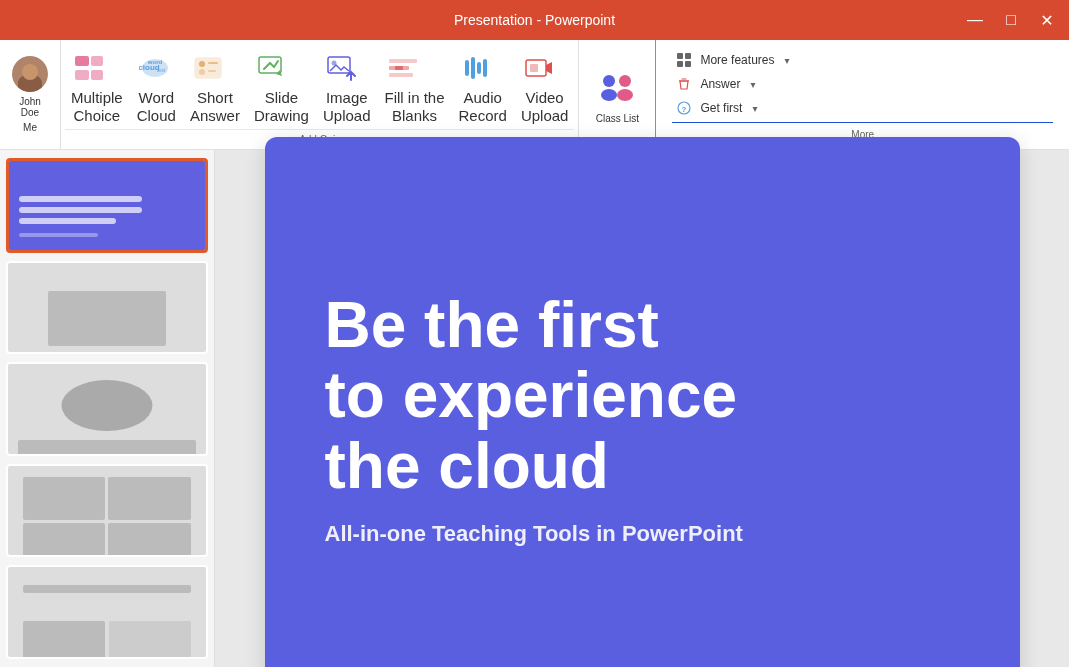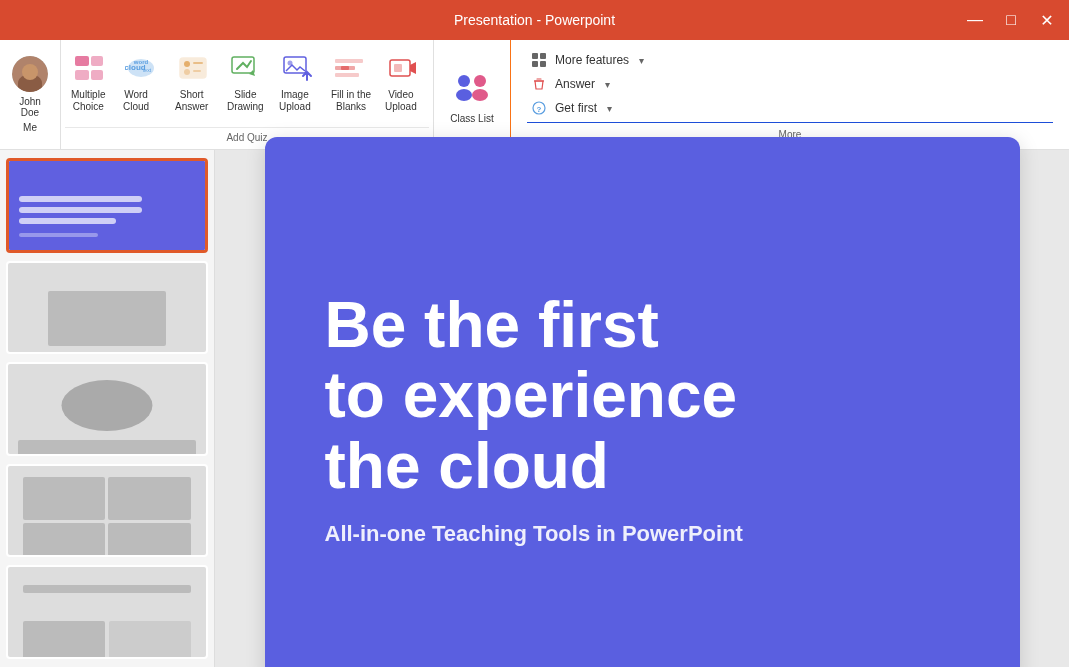--- a/index.html
+++ b/index.html
@@ -134,21 +134,21 @@
       gap: 3px;
     }
     .ribbon-item-icon {
       width: 36px;
       height: 36px;
       display: flex;
       align-items: center;
       justify-content: center;
     }
     .ribbon-item-label {
-      font-size: 10px;
+      font-size: 15px;
       color: #333;
       text-align: center;
       line-height: 1.2;
     }
 
     
     .ribbon-class-section {
       display: flex;
       flex-direction: column;
       align-items: center;
@@ -405,20 +405,31 @@
           <svg width="32" height="32" viewBox="0 0 32 32">
             <rect x="2" y="7" width="28" height="4" rx="1" fill="#e05050" opacity="0.3"></rect>
             <rect x="2" y="14" width="20" height="4" rx="1" fill="#e05050" opacity="0.5"></rect>
             <rect x="2" y="21" width="24" height="4" rx="1" fill="#e05050" opacity="0.3"></rect>
             <rect x="8" y="14" width="8" height="4" rx="1" fill="#e05050" opacity="0.7"></rect>
           </svg>
         </div>
         <div class="ribbon-item-label">Fill in the<br>Blanks</div>
       </div>
 
+      <div class="ribbon-item">
+        <div class="ribbon-item-icon">
+          <svg width="32" height="32" viewBox="0 0 32 32">
+            <rect x="4" y="8" width="4" height="16" rx="2" fill="#50a0e0"></rect>
+            <rect x="10" y="5" width="4" height="22" rx="2" fill="#50a0e0"></rect>
+            <rect x="16" y="10" width="4" height="12" rx="2" fill="#50a0e0"></rect>
+            <rect x="22" y="7" width="4" height="18" rx="2" fill="#50a0e0"></rect>
+          </svg>
+        </div>
+        <div class="ribbon-item-label">Audio<br>Record</div>
+      </div>
 
       <div class="ribbon-item">
         <div class="ribbon-item-icon">
           <svg width="32" height="32" viewBox="0 0 32 32">
             <rect x="3" y="8" width="20" height="16" rx="2" fill="none" stroke="#e05050" stroke-width="1.5"></rect>
             <path d="M23 13 L29 10 L29 22 L23 19 Z" fill="#e05050"></path>
             <rect x="7" y="12" width="8" height="8" rx="1" fill="#e05050" opacity="0.4"></rect>
           </svg>
         </div>
         <div class="ribbon-item-label">Video<br>Upload</div>

